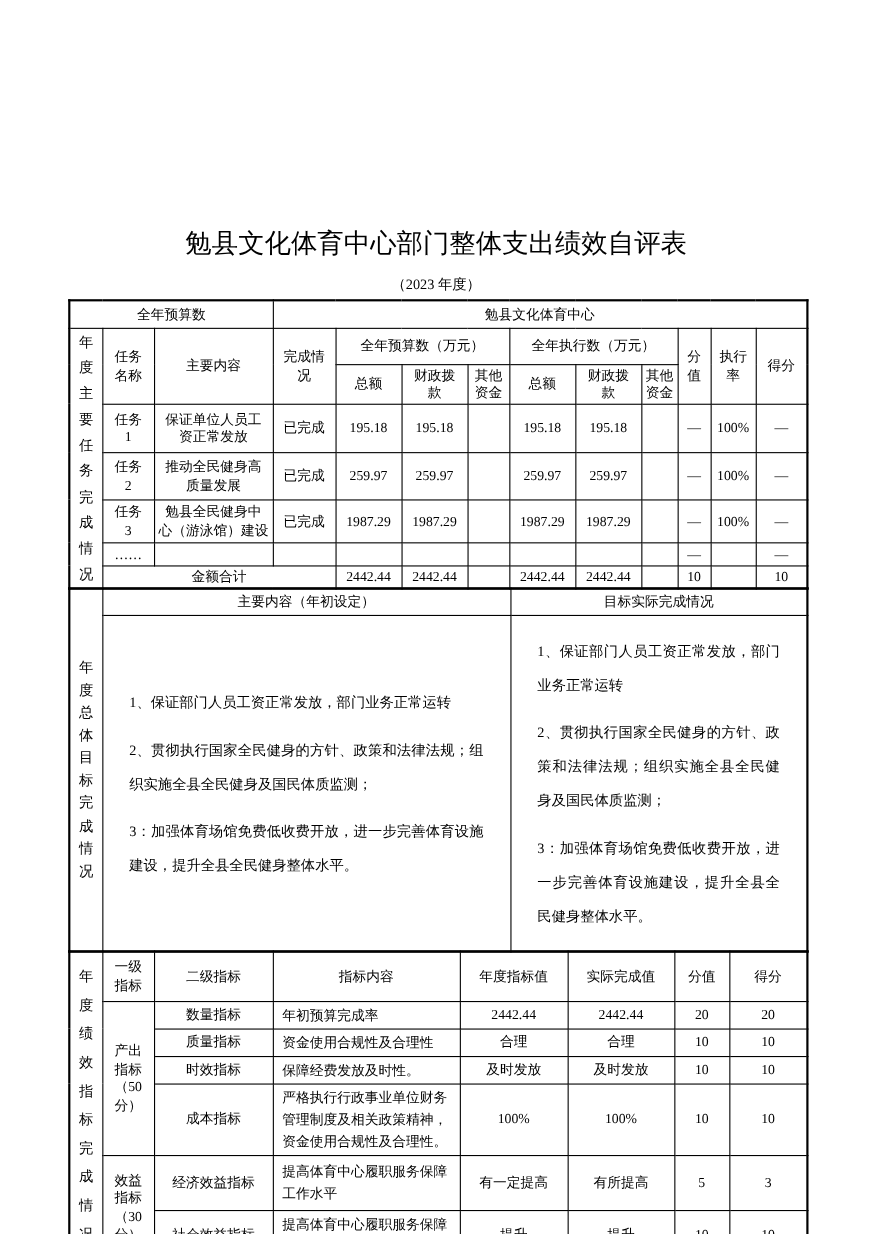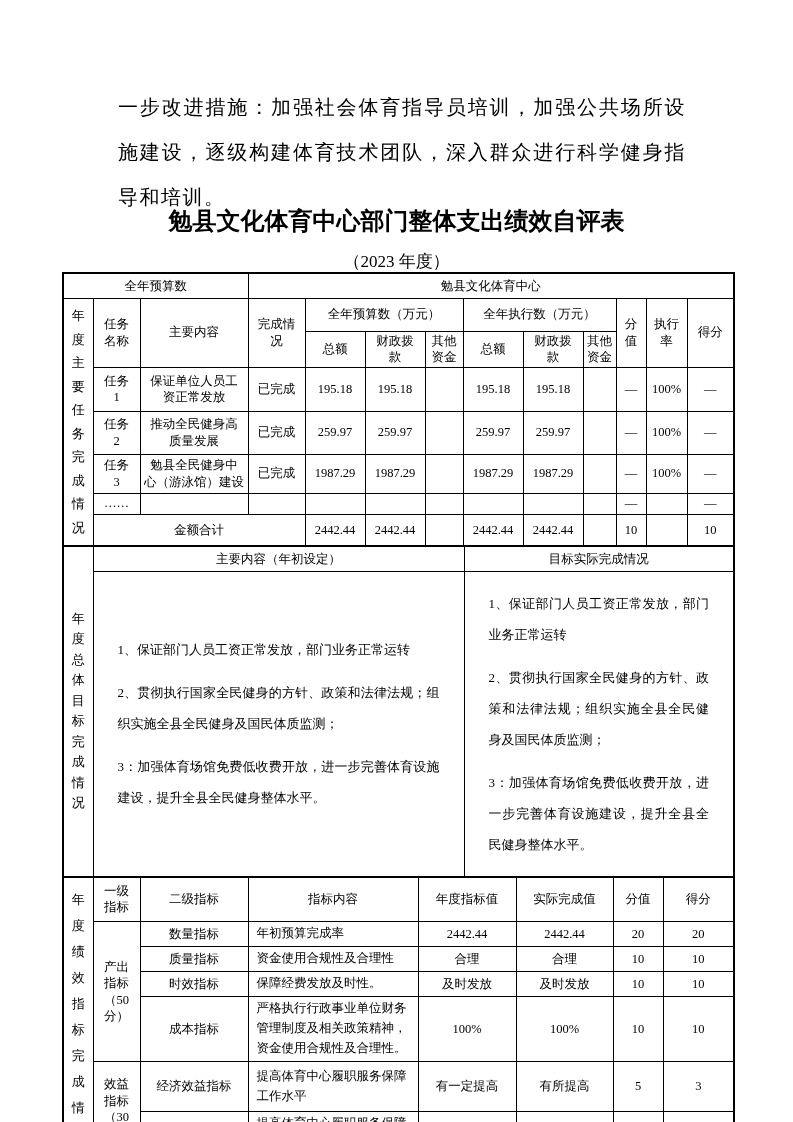--- a/index.html
+++ b/index.html
@@ -6,50 +6,49 @@
   .page{
     position:relative;width:793px;height:1122px;background:#ffffff;color:#000;
     font-family:"Liberation Serif","DejaVu Serif",serif;overflow:hidden;
   }
   .intro{
     position:absolute;left:118px;top:85px;width:568px;margin:0;
     font-size:20px;line-height:45px;letter-spacing:1.5px;text-align:justify;
   }
   .title{
     position:absolute;left:0;top:205px;width:100%;margin:0;text-align:center;
-    font-size:24px;font-weight:bold;font-family:"Liberation Sans","DejaVu Sans",sans-serif;
+    font-size:24px;font-weight:normal;font-family:"Liberation Sans","DejaVu Sans",sans-serif;
   }
   .subtitle{
-    position:absolute;left:0;top:250px;width:100%;text-align:center;font-size:17px;
+    position:absolute;left:0;top:250px;width:100%;text-align:center;font-size:13px;
   }
   .tables{position:absolute;left:62px;top:272px;width:675px;}
   table{
     border-collapse:collapse;table-layout:fixed;width:671px;border:2px solid #000;
   }
   .t2,.t3{margin-top:-2px;}
   td{
     border:1px solid #000;font-size:12.5px;line-height:1.32;padding:1px 3px;
     vertical-align:middle;overflow:hidden;word-break:break-all;
   }
   .c{text-align:center;}
   .pre{white-space:pre-line;text-align:center;}
   .side{text-align:center;white-space:pre-line;font-size:13px;padding:0;}
   .t1 .side{line-height:23.5px;}
   .t2 .side{line-height:20.5px;}
   .t3 .side{line-height:26px;}
   .goalcell{vertical-align:middle;padding:4px 12px;font-size:13px;text-align:left;}
   .goalcell p{margin:12px;line-height:31px;text-align:justify;}
-  .lt{text-align:left;padding:2px 8px;line-height:1.6;font-family:Liberation Mono, monospace;}
+  .lt{text-align:left;padding:2px 8px;line-height:1.6;}
 </style>
 </head>
 <body>
 
 <div class="page">
 
-  <p class="intro">一步改进措施：加强社会体育指导员培训，加强公共场所设施建设，逐级构建体育技术团队，深入群众进行科学健身指导和培训。</p>
   <h1 class="title">勉县文化体育中心部门整体支出绩效自评表</h1>
   <div class="subtitle">（2023 年度）</div>
 
   <div class="tables">
 
     <table class="t1">
       <colgroup>
         <col style="width:30px">
           <col style="width:47px">
           <col style="width:108px">
@@ -160,21 +159,21 @@
         <td class="c"></td>
         <td class="c"></td>
         <td class="c"></td>
         <td class="c"></td>
         <td class="c"></td>
         <td class="c"></td>
         <td class="c">—</td>
         <td class="c"></td>
         <td class="c">—</td>
       </tr>
-      <tr style="height:32px">
+      <tr style="height:20px">
         <td class="c" colspan="3">金额合计</td>
         <td class="c">2442.44</td>
         <td class="c">2442.44</td>
         <td class="c"></td>
         <td class="c">2442.44</td>
         <td class="c">2442.44</td>
         <td class="c"></td>
         <td class="c">10</td>
         <td class="c"></td>
         <td class="c">10</td>

